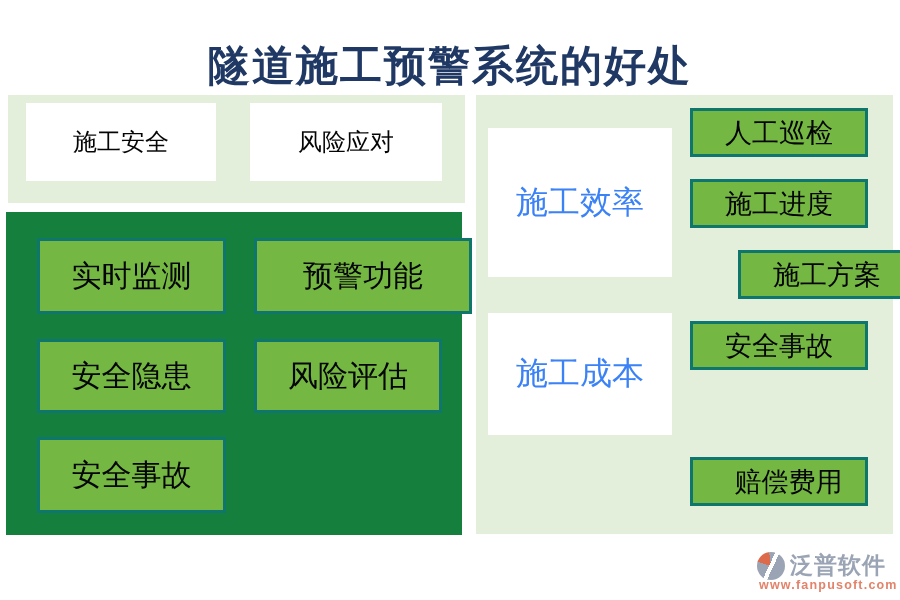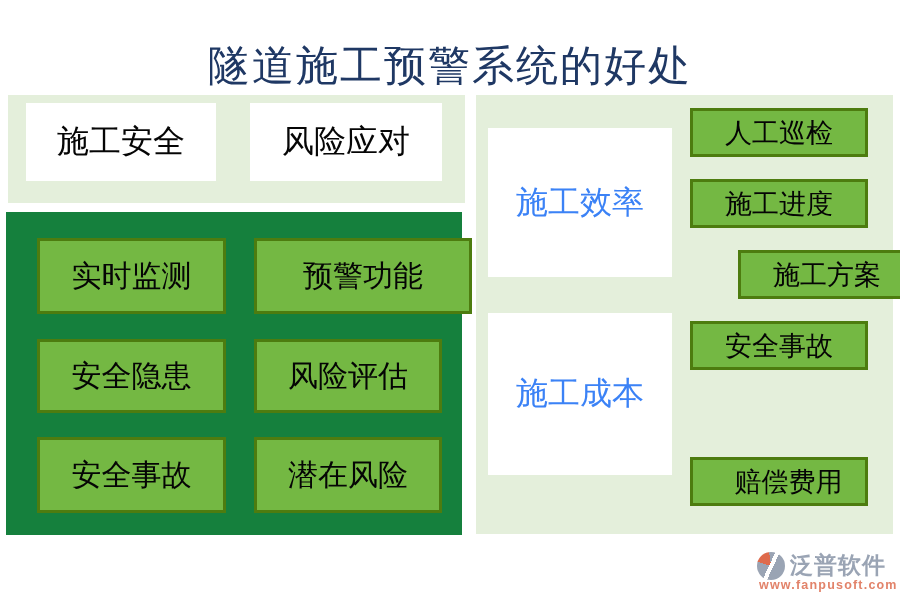--- a/index.html
+++ b/index.html
@@ -14,58 +14,58 @@
     overflow: hidden;
     font-family: "Liberation Serif", "DejaVu Serif", serif;
   }
   .page-title {
     position: absolute;
     left: 0;
     top: 38px;
     width: 900px;
     text-align: center;
     font-size: 42px;
-    font-weight: normal;
+    font-weight: bold;
     color: #1f3864;
     letter-spacing: 2px;
   }
   
   .panel-left-top {
     position: absolute;
     left: 8px;
     top: 95px;
     width: 457px;
     height: 108px;
     background: #e4efdb;
   }
   .header-box {
     position: absolute;
     background: #ffffff;
     display: flex;
     align-items: center;
     justify-content: center;
-    font-size: 32px;
+    font-size: 24px;
     color: #050505;
   }
   .header-box.b1 { left: 18px;  top: 8px; width: 190px; height: 78px; }
   .header-box.b2 { left: 242px; top: 8px; width: 192px; height: 78px; }
 
   
   .panel-teal {
     position: absolute;
     left: 6px;
     top: 212px;
     width: 456px;
     height: 323px;
     background: #15803d;
   }
   .green-btn {
     position: absolute;
     background: #74b843;
-    border: 3px solid #4d7c0f;
+    border: 3px solid #0f766e;
     box-sizing: border-box;
     display: flex;
     align-items: center;
     justify-content: center;
     font-size: 30px;
     color: #050505;
   }
   .tb1 { left: 31px;  top: 26px;  width: 189px; height: 76px; }
   .tb2 { left: 248px; top: 26px;  width: 218px; height: 76px; }
   .tb3 { left: 31px;  top: 127px; width: 189px; height: 74px; }
@@ -87,21 +87,21 @@
     left: 12px;
     width: 184px;
     background: #ffffff;
     display: flex;
     align-items: center;
     justify-content: center;
     font-size: 32px;
     color: #3b82f6;
   }
   .label-box.g1 { top: 33px;  height: 149px; }
-  .label-box.g2 { top: 218px; height: 162px; }
+  .label-box.g2 { top: 218px; height: 122px; }
   .right-btn {
     left: 214px;
     width: 178px;
     height: 49px;
     font-size: 27px;
   }
   .rb1 { top: 13px; }
   .rb2 { top: 84px; }
   .rb3 { top: 155px; margin-left: 48px; }
   .rb4 { top: 226px; }
@@ -149,21 +149,20 @@
   <div class="header-box b1">施工安全</div>
   <div class="header-box b2">风险应对</div>
 </div>
 
 <div class="panel-teal">
   <div class="green-btn tb1">实时监测</div>
   <div class="green-btn tb2">预警功能</div>
   <div class="green-btn tb4">风险评估</div>
   <div class="green-btn tb3">安全隐患</div>
   <div class="green-btn tb5">安全事故</div>
-  <div class="green-btn tb6">潜在风险</div>
 </div>
 
 <div class="panel-right">
   <div class="label-box g1">施工效率</div>
   <div class="green-btn right-btn rb1">人工巡检</div>
   <div class="green-btn right-btn rb2">施工进度</div>
   <div class="green-btn right-btn rb3">施工方案</div>
 
   <div class="label-box g2">施工成本</div>
   <div class="green-btn right-btn rb4">安全事故</div>

